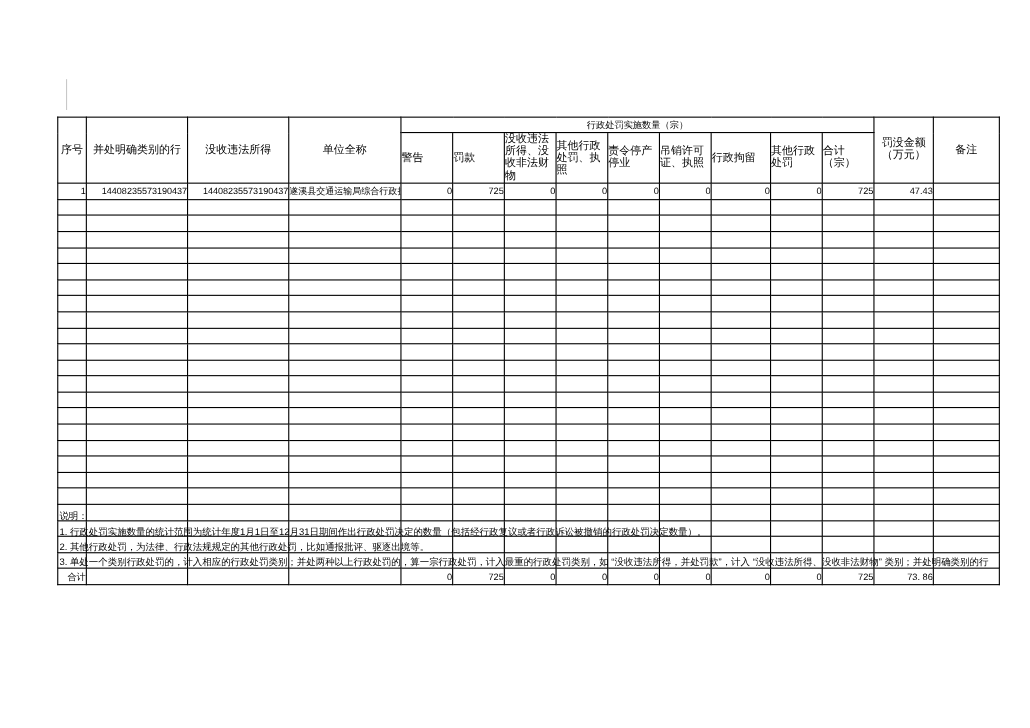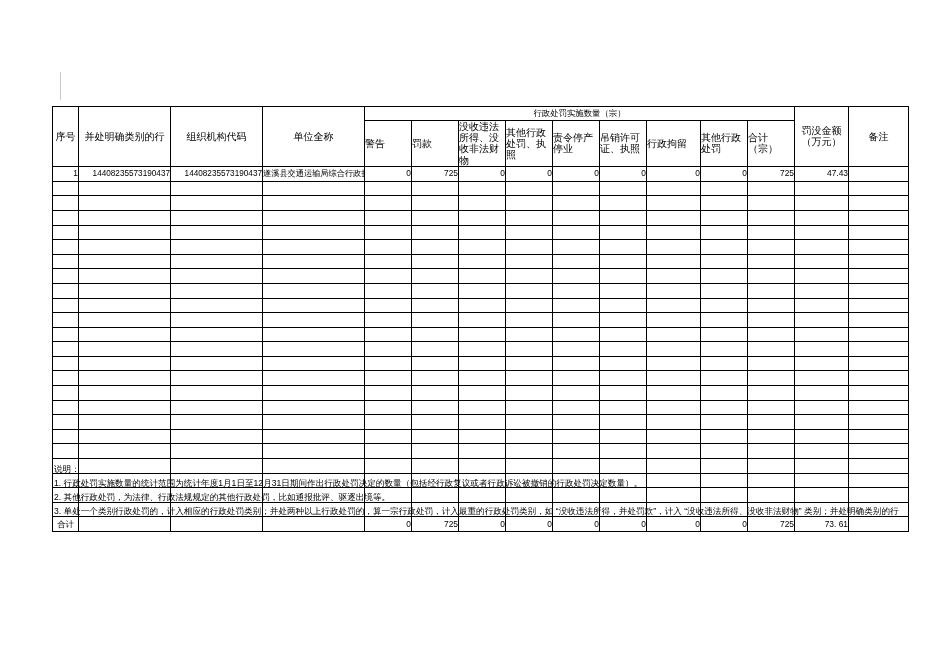--- a/index.html
+++ b/index.html
@@ -109,21 +109,21 @@
   .clip {
     max-width: 0;
   }
   .r-blank td { height: 13.6px; }
   .r-data td { height: 14px; }
   .r-total td {
     height: 14px;
     font-weight: bold;
   }
   .total-label {
-    text-align: center;
+    text-align: right;
     padding-left: 2px;
     font-weight: bold;
     font-size: 8.4px;
   }
   .total-num {
     text-align: right;
     padding-right: 3px;
     font-weight: bold;
     font-size: 8.4px;
   }
@@ -170,21 +170,21 @@
       <col style="width:54px">
       <col style="width:47px">
       <col style="width:47px">
       <col style="width:54px">
       <col style="width:60px">
     </colgroup>
     <thead>
       <tr>
         <td rowspan="2" class="hdr">序号</td>
         <td rowspan="2" class="hdr">并处明确类别的行</td>
-        <td rowspan="2" class="hdr">组织机构代码</td>
+        <td rowspan="2" class="hdr">没收违法所得</td>
         <td rowspan="2" class="hdr">单位全称</td>
         <td colspan="9" class="hdr-group">行政处罚实施数量（宗）</td>
         <td rowspan="2" class="hdr">罚没金额（万元）</td>
         <td rowspan="2" class="hdr">备注</td>
       </tr>
       <tr style="height:42px">
         <td class="hdr hdr-left">警告</td>
         <td class="hdr hdr-left">罚款</td>
         <td class="hdr hdr-left">没收违法所得、没收非法财物</td>
         <td class="hdr hdr-left">其他行政处罚、执照</td>
@@ -613,21 +613,21 @@
         <td></td>
         <td class="total-num">0</td>
         <td class="total-num">725</td>
         <td class="total-num">0</td>
         <td class="total-num">0</td>
         <td class="total-num">0</td>
         <td class="total-num">0</td>
         <td class="total-num">0</td>
         <td class="total-num">0</td>
         <td class="total-num">725</td>
-        <td class="total-num">73. 61</td>
+        <td class="total-num">73. 86</td>
         <td></td>
       </tr>
     </tfoot>
   </table>
 
   <div id="notes">
     <div class="note-title">说明：</div>
     <div id="notes-lines">
         <div class="note-line">1. 行政处罚实施数量的统计范围为统计年度1月1日至12月31日期间作出行政处罚决定的数量（包括经行政复议或者行政诉讼被撤销的行政处罚决定数量）。</div>
         <div class="note-line">2. 其他行政处罚，为法律、行政法规规定的其他行政处罚，比如通报批评、驱逐出境等。</div>

